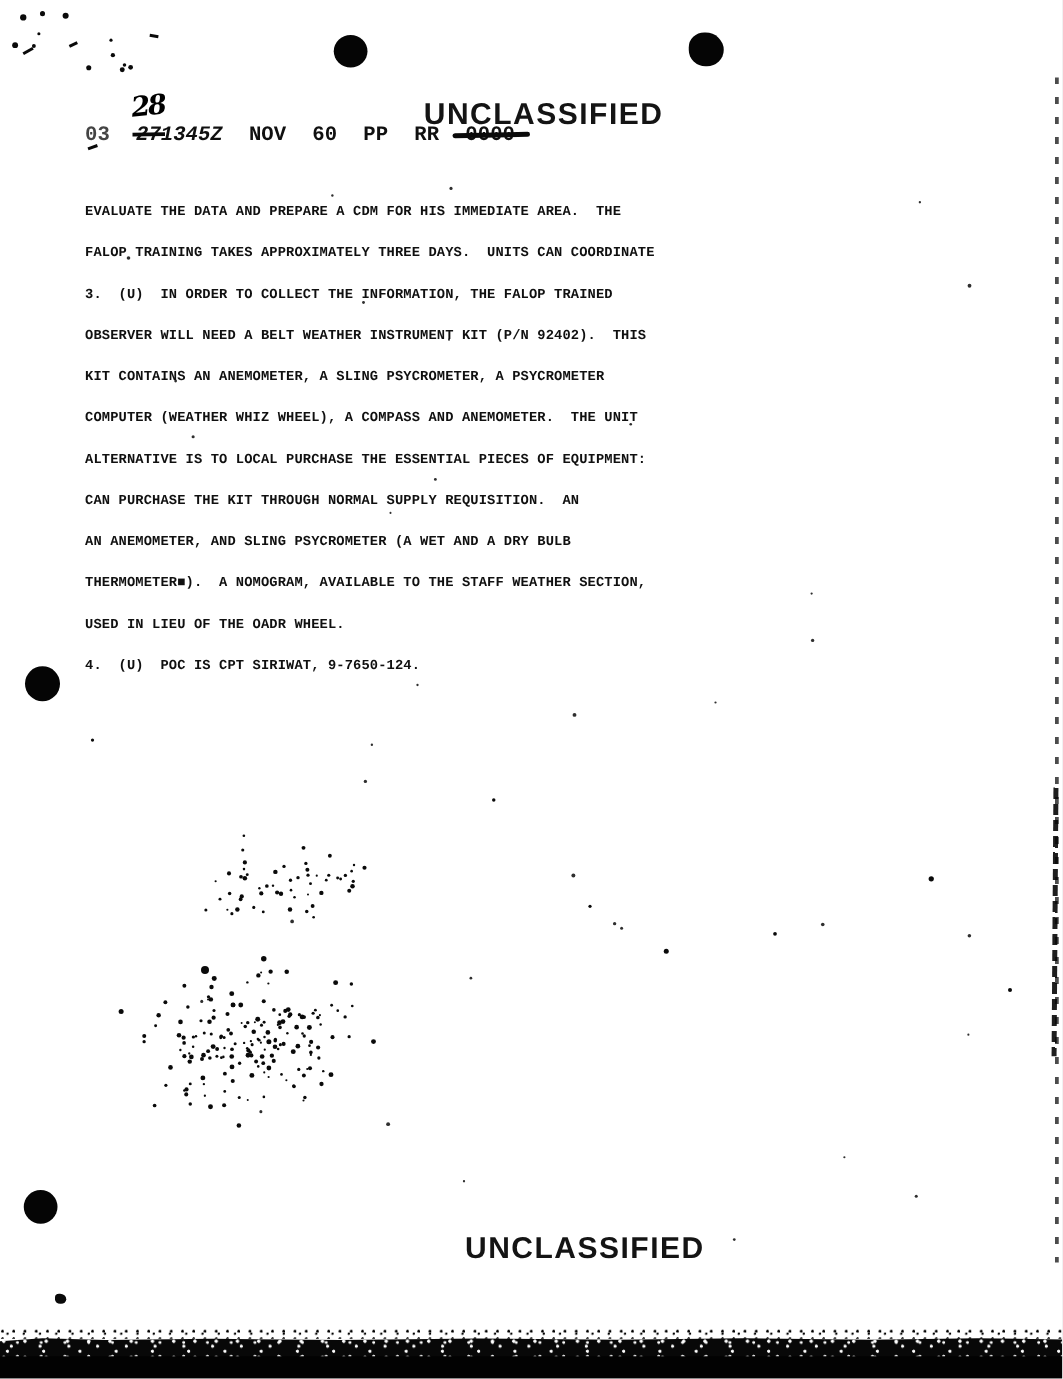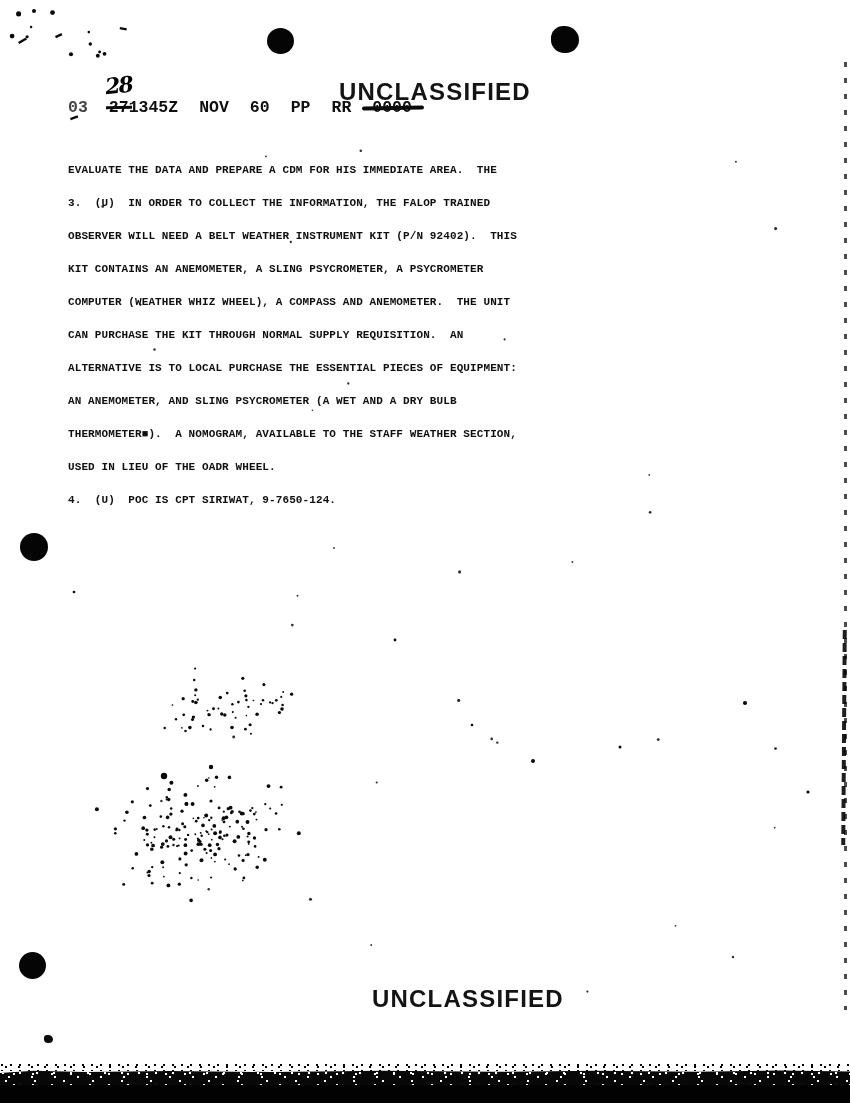--- a/index.html
+++ b/index.html
@@ -15,21 +15,21 @@
   }
   .banner.top{left:339px;top:78px;}
   .banner.bottom{left:372px;top:985px;}
   
   .msg-header{
     position:absolute;left:68px;top:97px;height:20px;
     display:flex;align-items:center;gap:21px;
     font-weight:700;font-size:16.5px;white-space:pre;
   }
   .msg-header .page-code{opacity:.78;}
-  .daygroup{display:flex;gap:0;}
+  .daygroup{display:flex;gap:0;font-style:italic;}
   .struck{position:relative;display:inline-block;}
   .struck::after{
     content:"";position:absolute;left:-3px;right:-3px;top:46%;
     height:3.2px;background:#0a0a0a;transform:rotate(-1deg);
   }
   .struck.wide::after{left:-10px;right:-12px;height:4px;border-radius:2px;}
   .handwritten{
     position:absolute;left:37px;top:-25px;
     font-family:"DejaVu Serif","Liberation Serif",serif;
     font-style:italic;font-weight:700;font-size:22px;letter-spacing:-2px;
@@ -99,26 +99,27 @@
     <span>NOV</span>
     <span>60</span>
     <span>PP</span>
     <span>RR</span>
     <span class="struck wide">0000</span>
     <span class="handwritten">28</span>
   </div>
 
   <div class="body-text">
     <div class="tline">EVALUATE THE DATA AND PREPARE A CDM FOR HIS IMMEDIATE AREA.  THE</div>
+    <div class="tline">FALOP TRAINING TAKES APPROXIMATELY THREE DAYS.  UNITS CAN COORDINATE</div>
     <div class="tline">3.  (U)  IN ORDER TO COLLECT THE INFORMATION, THE FALOP TRAINED</div>
     <div class="tline">OBSERVER WILL NEED A BELT WEATHER INSTRUMENT KIT (P/N 92402).  THIS</div>
     <div class="tline">KIT CONTAINS AN ANEMOMETER, A SLING PSYCROMETER, A PSYCROMETER</div>
     <div class="tline">COMPUTER (WEATHER WHIZ WHEEL), A COMPASS AND ANEMOMETER.  THE UNIT</div>
+    <div class="tline">ALTERNATIVE IS TO LOCAL PURCHASE THE ESSENTIAL PIECES OF EQUIPMENT:</div>
     <div class="tline">CAN PURCHASE THE KIT THROUGH NORMAL SUPPLY REQUISITION.  AN</div>
-    <div class="tline">ALTERNATIVE IS TO LOCAL PURCHASE THE ESSENTIAL PIECES OF EQUIPMENT:</div>
     <div class="tline">AN ANEMOMETER, AND SLING PSYCROMETER (A WET AND A DRY BULB</div>
     <div class="tline">THERMOMETER■).  A NOMOGRAM, AVAILABLE TO THE STAFF WEATHER SECTION,</div>
     <div class="tline">USED IN LIEU OF THE OADR WHEEL.</div>
     <div class="tline">4.  (U)  POC IS CPT SIRIWAT, 9-7650-124.</div>
   </div>
 
   <div class="banner bottom">UNCLASSIFIED</div>
 
   <div class="edge-dashes"></div>
   <div class="edge-dashes dense"></div>

